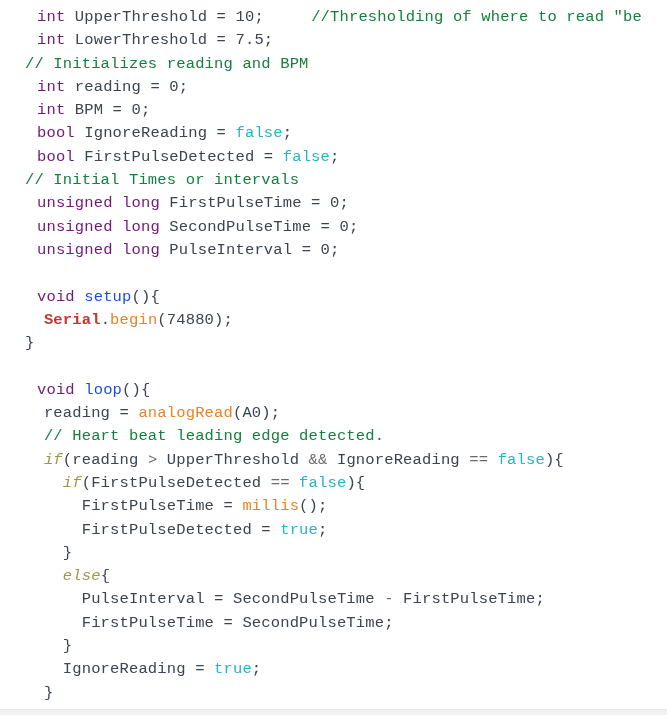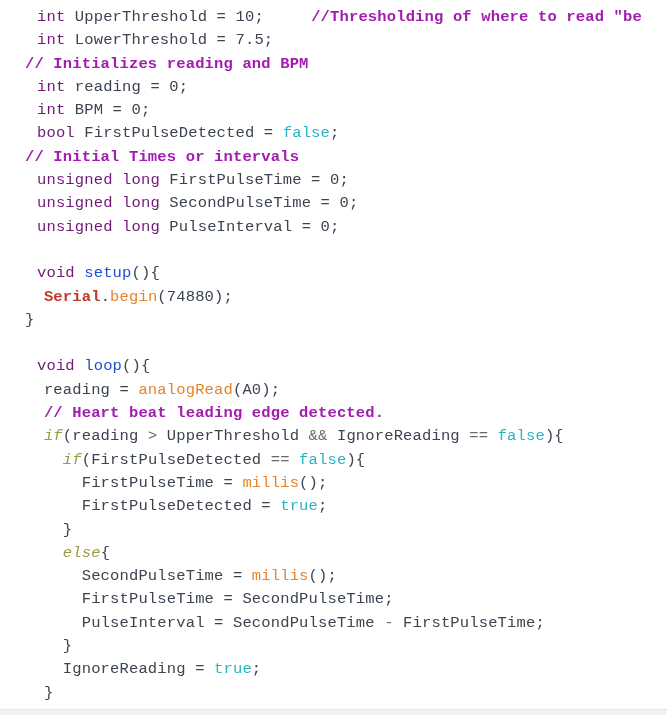--- a/index.html
+++ b/index.html
@@ -43,21 +43,21 @@
     height: 23.3px;
   }
 
   
   .tok-type      { color: #701a75; margin-left: 12px; }   
   .tok-literal   { color: #27b4c4; }   
   .tok-control   { color: #9a9a46; font-style: italic; }   
   .tok-func      { color: #e8832a; text-align: center; }   
   .tok-funcdef   { color: #1d4ed8; }   
   .tok-object    { color: #c0392b; font-weight: bold; }  
-  .tok-comment   { color: #a21caf; font-weight: bold; }
+  .tok-comment   { color: #15803d; }
   .tok-ident     { color: #3b4450; }
   .tok-num       { color: #3b4450; }
   .tok-punct     { color: #3b4450; }
   .tok-op        { color: #6a6a6a; }
 
   
   #bottom-edge-strip {
     position: absolute;
     left: 0;
     bottom: 0;
@@ -70,40 +70,40 @@
 </style>
 </head>
 <body>
 
 <div id="code-listing">
     <div class="code-line"><span class="tok-type">int</span><span class="tok-ident"> UpperThreshold = </span><span class="tok-num">10</span><span class="tok-punct">;</span><span class="tok-ident">     </span><span class="tok-comment">//Thresholding of where to read "be</span></div>
     <div class="code-line"><span class="tok-type">int</span><span class="tok-ident"> LowerThreshold = </span><span class="tok-num">7.5</span><span class="tok-punct">;</span></div>
     <div class="code-line"><span class="tok-comment">// Initializes reading and BPM</span></div>
     <div class="code-line"><span class="tok-type">int</span><span class="tok-ident"> reading = </span><span class="tok-num">0</span><span class="tok-punct">;</span></div>
     <div class="code-line"><span class="tok-type">int</span><span class="tok-ident"> BPM = </span><span class="tok-num">0</span><span class="tok-punct">;</span></div>
+    <div class="code-line"><span class="tok-type">bool</span><span class="tok-ident"> IgnoreReading = </span><span class="tok-literal">false</span><span class="tok-punct">;</span></div>
     <div class="code-line"><span class="tok-type">bool</span><span class="tok-ident"> FirstPulseDetected = </span><span class="tok-literal">false</span><span class="tok-punct">;</span></div>
     <div class="code-line"><span class="tok-comment">// Initial Times or intervals</span></div>
     <div class="code-line"><span class="tok-type">unsigned long</span><span class="tok-ident"> FirstPulseTime = </span><span class="tok-num">0</span><span class="tok-punct">;</span></div>
     <div class="code-line"><span class="tok-type">unsigned long</span><span class="tok-ident"> SecondPulseTime = </span><span class="tok-num">0</span><span class="tok-punct">;</span></div>
     <div class="code-line"><span class="tok-type">unsigned long</span><span class="tok-ident"> PulseInterval = </span><span class="tok-num">0</span><span class="tok-punct">;</span></div>
     <div class="code-line blank"></div>
     <div class="code-line"><span class="tok-type">void</span><span class="tok-ident"> </span><span class="tok-funcdef">setup</span><span class="tok-punct">(){</span></div>
     <div class="code-line"><span class="tok-ident">  </span><span class="tok-object">Serial</span><span class="tok-punct">.</span><span class="tok-func">begin</span><span class="tok-punct">(</span><span class="tok-num">74880</span><span class="tok-punct">);</span></div>
     <div class="code-line"><span class="tok-punct">}</span></div>
     <div class="code-line blank"></div>
     <div class="code-line"><span class="tok-type">void</span><span class="tok-ident"> </span><span class="tok-funcdef">loop</span><span class="tok-punct">(){</span></div>
     <div class="code-line"><span class="tok-ident">  reading = </span><span class="tok-func">analogRead</span><span class="tok-punct">(A0);</span></div>
     <div class="code-line"><span class="tok-ident">  </span><span class="tok-comment">// Heart beat leading edge detected.</span></div>
     <div class="code-line"><span class="tok-ident">  </span><span class="tok-control">if</span><span class="tok-punct">(reading </span><span class="tok-op">&gt; </span><span class="tok-ident">UpperThreshold </span><span class="tok-op">&amp;&amp; </span><span class="tok-ident">IgnoreReading </span><span class="tok-op">== </span><span class="tok-literal">false</span><span class="tok-punct">){</span></div>
     <div class="code-line"><span class="tok-ident">    </span><span class="tok-control">if</span><span class="tok-punct">(FirstPulseDetected </span><span class="tok-op">== </span><span class="tok-literal">false</span><span class="tok-punct">){</span></div>
     <div class="code-line"><span class="tok-ident">      FirstPulseTime = </span><span class="tok-func">millis</span><span class="tok-punct">();</span></div>
     <div class="code-line"><span class="tok-ident">      FirstPulseDetected = </span><span class="tok-literal">true</span><span class="tok-punct">;</span></div>
     <div class="code-line"><span class="tok-punct">    }</span></div>
     <div class="code-line"><span class="tok-ident">    </span><span class="tok-control">else</span><span class="tok-punct">{</span></div>
-    <div class="code-line"><span class="tok-ident">      SecondPulseTime = </span><span class="tok-func">millis</span><span class="tok-punct">();</span></div>
+    <div class="code-line"><span class="tok-ident">      PulseInterval = SecondPulseTime </span><span class="tok-op">- </span><span class="tok-ident">FirstPulseTime;</span></div>
     <div class="code-line"><span class="tok-ident">      FirstPulseTime = SecondPulseTime;</span></div>
-    <div class="code-line"><span class="tok-ident">      PulseInterval = SecondPulseTime </span><span class="tok-op">- </span><span class="tok-ident">FirstPulseTime;</span></div>
     <div class="code-line"><span class="tok-punct">    }</span></div>
     <div class="code-line"><span class="tok-ident">    IgnoreReading = </span><span class="tok-literal">true</span><span class="tok-punct">;</span></div>
     <div class="code-line"><span class="tok-punct">  }</span></div>
   </div>
 
 <div id="bottom-edge-strip"></div>
 
 </body></html>

